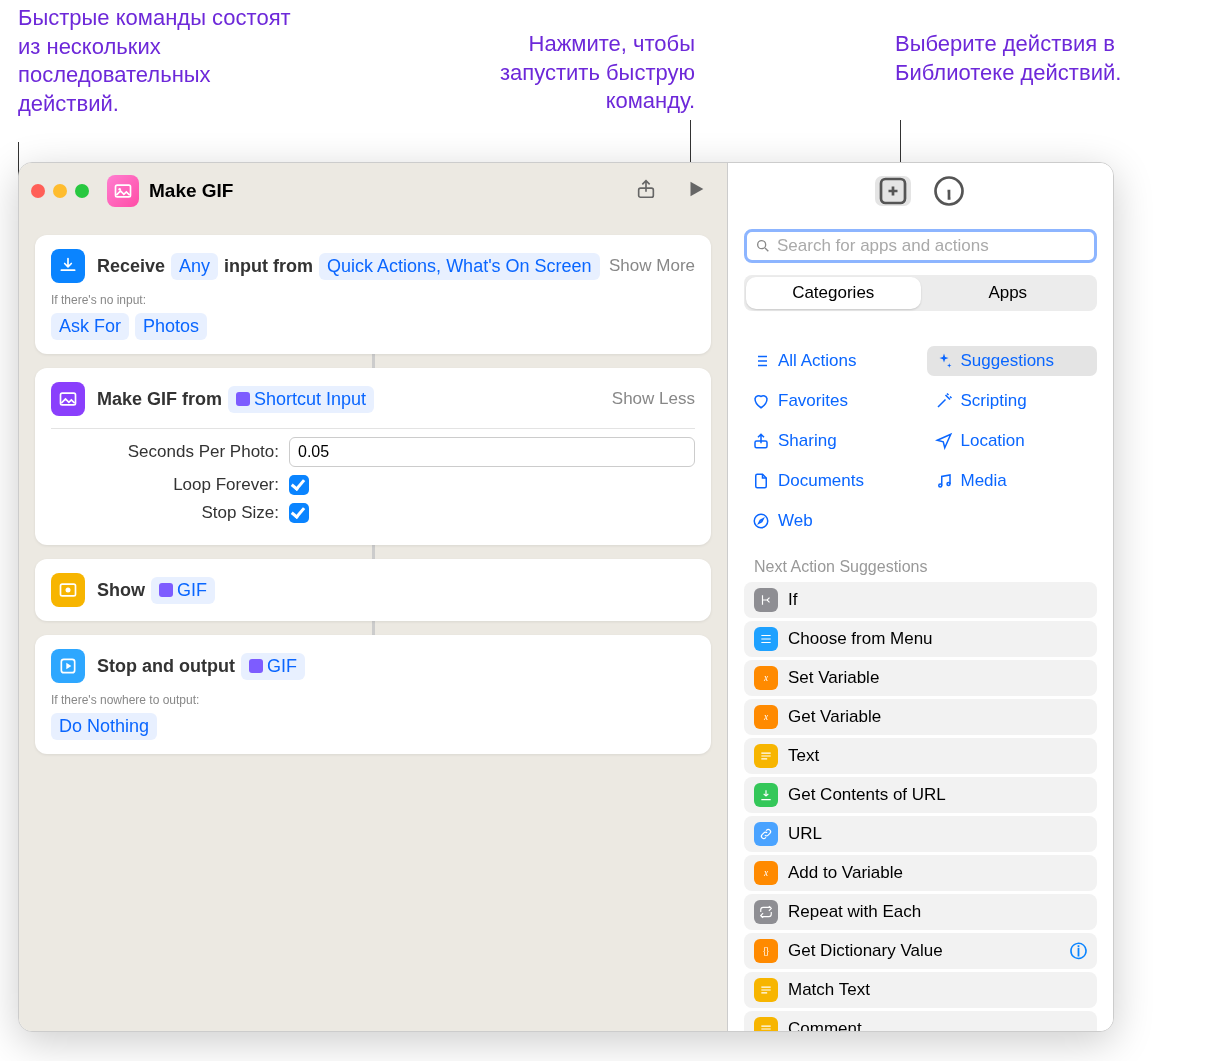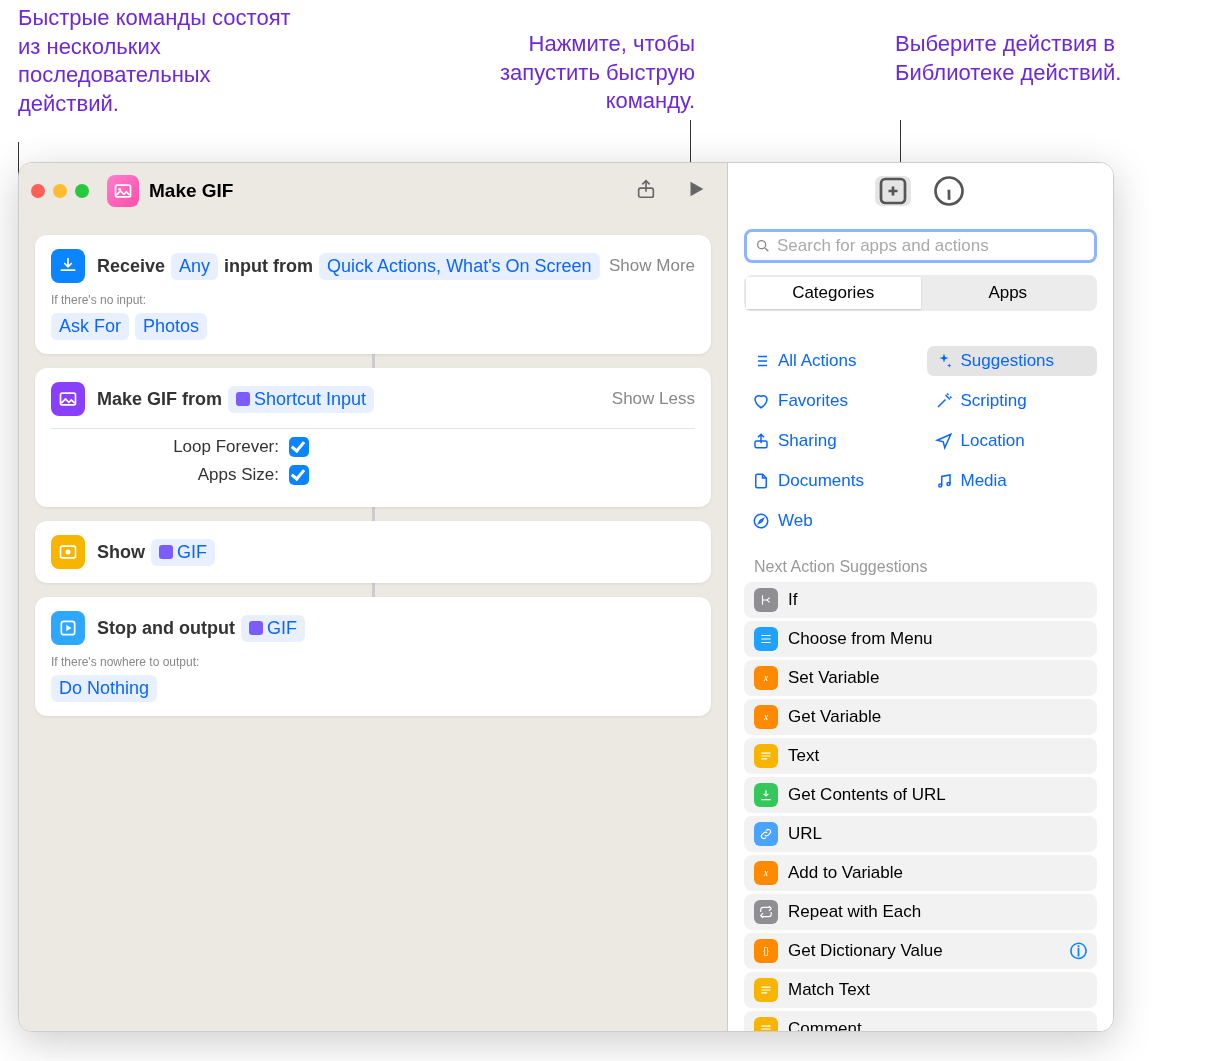--- a/index.html
+++ b/index.html
@@ -174,21 +174,21 @@
   .search-wrap svg { width:16px;height:16px; color:#888; }
   .search-wrap input {
     border:none; outline:none; flex:1; font-size:17px;
     color:#8b5cf6;
   }
   .search-wrap input::placeholder { color:#aaa; }
   .segmented {
     margin-top: 12px;
     display:flex; background:#ececec; border-radius:8px; padding:2px;
   }
-  .seg-item { flex:1; text-align:center; padding:6px 0; border-radius:1px; font-size:17px; cursor:pointer;}
+  .seg-item { flex:1; text-align:center; padding:6px 0; border-radius:10px; font-size:17px; cursor:pointer;}
   .seg-item.active { background:#fff; box-shadow:0 1px 2px rgba(0,0,0,.15); }
 
   .cat-grid {
     margin-top: 35px;
     display:grid; grid-template-columns: 1fr 1fr;
     gap: 10px 12px;
   }
   .cat-item {
     display:flex; align-items:center; gap:8px;
     padding: 5px 8px; border-radius:7px;
@@ -298,25 +298,29 @@
                 <rect x="3" y="5" width="18" height="14" rx="2" fill="none" stroke="#fff" stroke-width="2"></rect>
                 <path d="M4 17l5-5 4 4 3-3 4 4" fill="none" stroke="#fff" stroke-width="2"></path>
               </svg>
           </div>
           <span class="card-text">Make GIF from</span>
           <span class="token var">Shortcut Input</span>
           <span class="show-toggle">Show Less</span>
         </div>
         <div class="divider"></div>
         <div class="param-row">
+          <div class="param-label">Seconds Per Photo:</div>
+          <input class="param-input" value="0.05" style="">
+        </div>
+        <div class="param-row">
           <div class="param-label">Loop Forever:</div>
           <div class="checkbox"></div>
         </div>
         <div class="param-row">
-          <div class="param-label">Apps Size:</div>
+          <div class="param-label">Stop Size:</div>
           <div class="checkbox"></div>
         </div>
       </div>
 
       <div class="connector"></div>
 
       <div class="card">
         <div class="card-row">
           <div class="card-icon ci-yellow">
             <svg viewBox="0 0 24 24">

